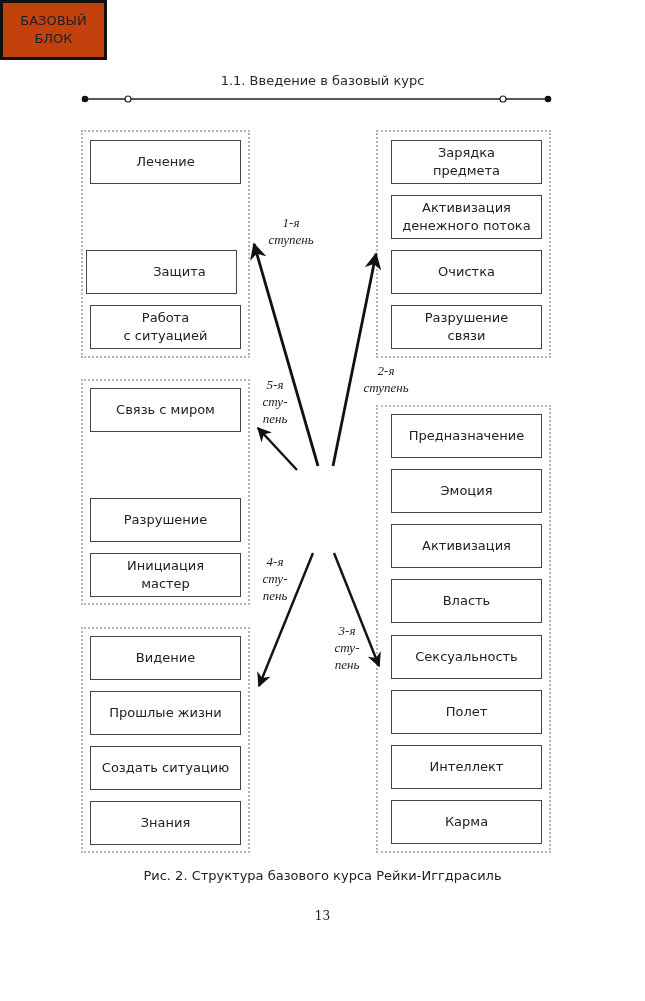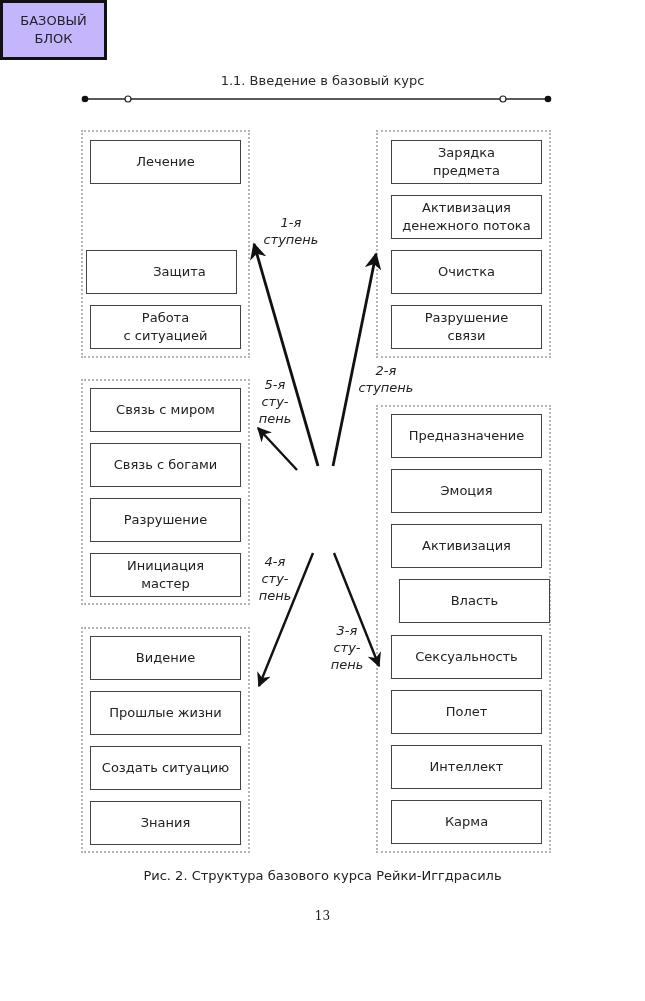--- a/index.html
+++ b/index.html
@@ -7,22 +7,22 @@
          font-family:"DejaVu Sans", sans-serif; color:#222; }
   .abs { position:absolute; }
   #header-title { left:0; width:645px; top:73px; text-align:center; font-size:13px; color:#2a2a2a; }
   #rule { left:0; top:0; }
   .group { position:absolute; border:2px dotted #b5b5b5; box-sizing:border-box; }
   .box { position:absolute; width:151px; height:44px; border:1.5px solid #444; box-sizing:border-box;
          display:flex; align-items:center; justify-content:center; text-align:center;
          font-size:13px; line-height:18px; color:#222; background:#fff; white-space:pre-line; }
   #center-box { left:262px; top:483px; width:107px; height:60px; border:3px solid #111; box-sizing:border-box;
          display:flex; align-items:center; justify-content:center; text-align:center;
-         font-size:13px; line-height:18px; white-space:pre-line; background:#c4b5fd; }
-  .step { position:absolute; font-style:italic; font-size:13px; line-height:17px; text-align:center; color:#222; white-space:pre-line; }
+         font-size:13px; line-height:18px; white-space:pre-line; background:#c2410c; }
+  .step { position:absolute; font-style:italic; font-size:13px; line-height:17px; text-align:center; color:#222; white-space:pre-line;font-family:Liberation Serif, serif; }
   #caption { left:0; width:645px; top:868px; text-align:center; font-size:13px; color:#222; }
   #page-number { left:0; width:645px; top:909px; text-align:center; font-size:12px; font-family:"DejaVu Serif", serif; color:#222; }
   svg#arrows { position:absolute; left:0; top:0; }
 </style>
 </head>
 <body>
 
 <div id="header-title" class="abs">1.1. Введение в базовый курс</div>
 <svg id="rule" class="abs" width="645" height="120">
   <line x1="85" y1="99" x2="548" y2="99" stroke="#222" stroke-width="1.3"></line>
@@ -44,38 +44,37 @@
 предмета</div>
   <div class="box" style="left:13px;top:63px;">Активизация
 денежного потока</div>
   <div class="box" style="left:13px;top:118px;">Очистка</div>
   <div class="box" style="left:13px;top:173px;">Разрушение
 связи</div>
 </div>
 
 <div class="group" style="left:81px;top:379px;width:169px;height:226px;">
   <div class="box" style="left:7px;top:7px;">Связь с миром</div>
-  <div class="box" style="left:7px;top:62px;">Связь с богами</div>
   <div class="box" style="left:7px;top:117px;">Разрушение</div>
   <div class="box" style="left:7px;top:172px;">Инициация
 мастер</div>
 </div>
 
 <div class="group" style="left:81px;top:627px;width:169px;height:226px;">
   <div class="box" style="left:7px;top:7px;">Видение</div>
   <div class="box" style="left:7px;top:62px;">Прошлые жизни</div>
   <div class="box" style="left:7px;top:117px;">Создать ситуацию</div>
   <div class="box" style="left:7px;top:172px;">Знания</div>
 </div>
 
 <div class="group" style="left:376px;top:405px;width:175px;height:448px;">
   <div class="box" style="left:13px;top:7px;">Предназначение</div>
   <div class="box" style="left:13px;top:62px;">Эмоция</div>
   <div class="box" style="left:13px;top:117px;">Активизация</div>
-  <div class="box" style="left:13px;top:172px;margin-left:8px;">Власть</div>
+  <div class="box" style="left:13px;top:172px;">Власть</div>
   <div class="box" style="left:13px;top:228px;">Сексуальность</div>
   <div class="box" style="left:13px;top:283px;">Полет</div>
   <div class="box" style="left:13px;top:338px;">Интеллект</div>
   <div class="box" style="left:13px;top:393px;">Карма</div>
 </div>
 
 <svg id="arrows" width="645" height="1001">
   <defs>
     <marker id="ah" viewBox="0 0 10 10" refX="9" refY="5" markerWidth="6" markerHeight="6" orient="auto-start-reverse">
       <path d="M0,0 L10,5 L0,10 L3,5 Z" fill="#111"></path>

